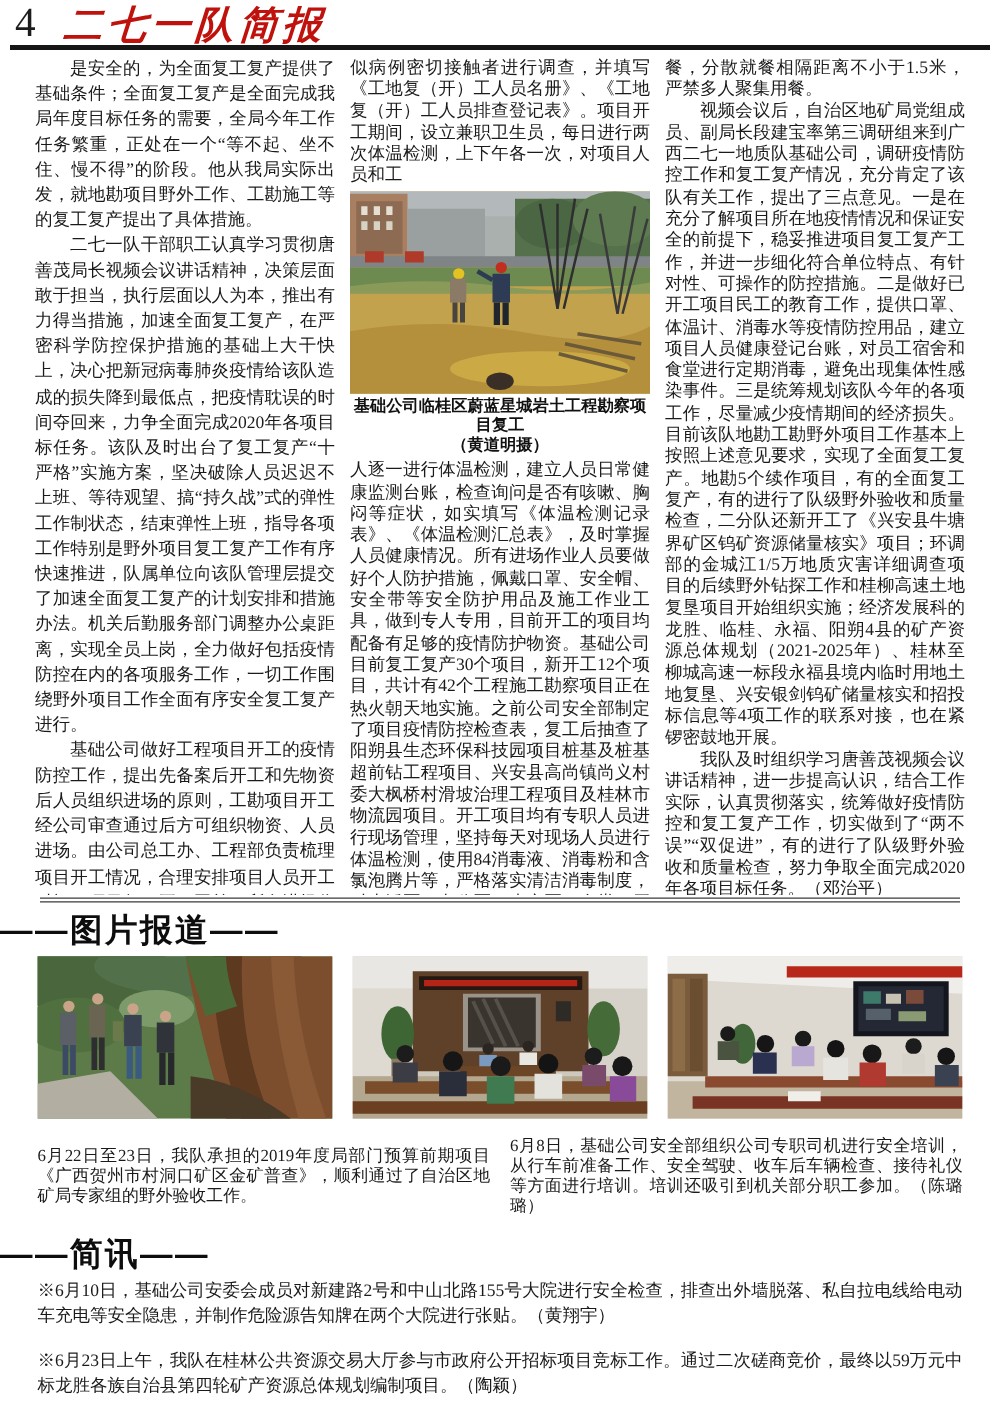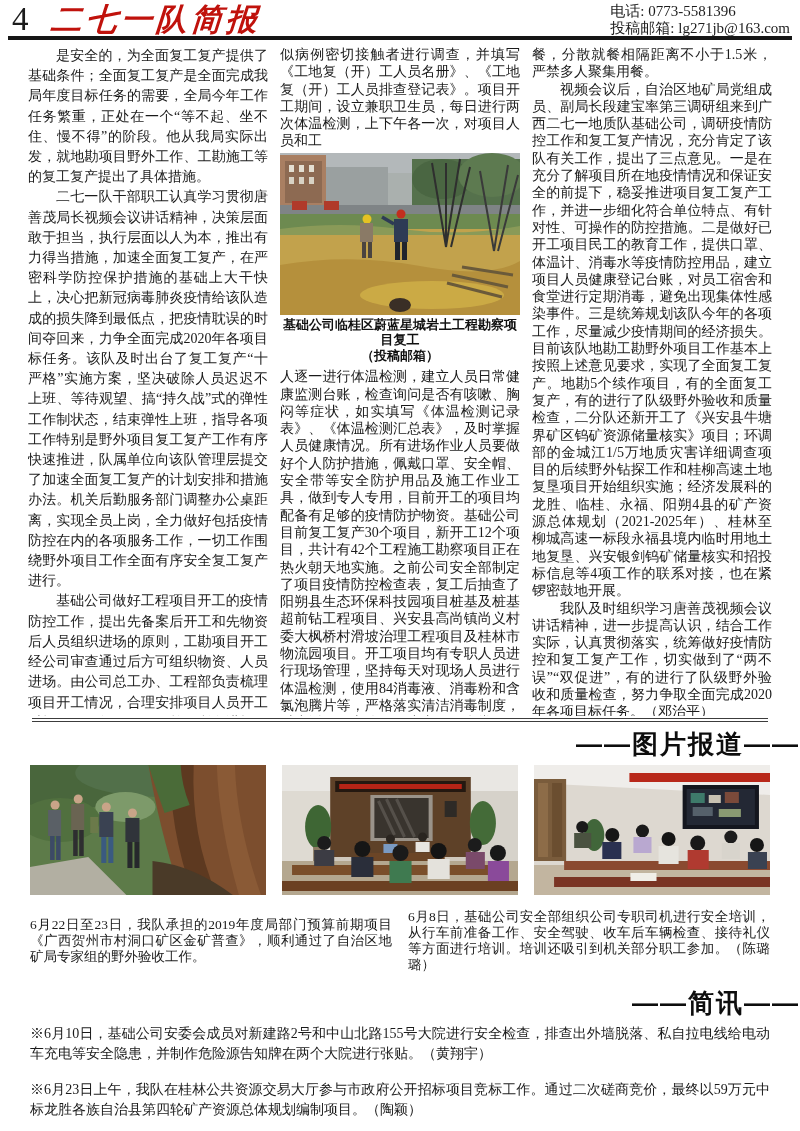--- a/index.html
+++ b/index.html
@@ -59,21 +59,21 @@
   }
 
   
   .double-rule {
     margin: 2px 32px 0 32px;
     height: 4px;
     border-top: 1px solid #3c3c3c;
     border-bottom: 1px solid #3c3c3c;
   }
   .section-head {
-    text-align: right;
+    text-align: left;
     font-family: "Liberation Sans", "DejaVu Sans", sans-serif;
     font-weight: 700; font-size: 26px; line-height: 30px;
     letter-spacing: 2px; color: #0d0d0d;
     margin-top: 7px;
   }
 
   
   .photo-row {
     display: flex; gap: 16px;
     padding: 0 30px; margin-top: 6px;
@@ -100,24 +100,20 @@
   }
 </style>
 </head>
 <body>
 
 <div class="page">
 
   <div class="masthead">
     <div class="page-num">4</div>
     <div class="mast-title">二七一队简报</div>
-    <div class="mast-contact">
-      <div>电话: 0773-5581396</div>
-      <div>投稿邮箱: lg271jb@163.com</div>
-    </div>
   </div>
   <div class="mast-rule"></div>
 
   <div class="cols">
 
     <div class="col col-1">
       <p class="indent">是安全的，为全面复工复产提供了基础条件；全面复工复产是全面完成我局年度目标任务的需要，全局今年工作任务繁重，正处在一个“等不起、坐不住、慢不得”的阶段。他从我局实际出发，就地勘项目野外工作、工勘施工等的复工复产提出了具体措施。</p>
       <p class="indent">二七一队干部职工认真学习贯彻唐善茂局长视频会议讲话精神，决策层面敢于担当，执行层面以人为本，推出有力得当措施，加速全面复工复产，在严密科学防控保护措施的基础上大干快上，决心把新冠病毒肺炎疫情给该队造成的损失降到最低点，把疫情耽误的时间夺回来，力争全面完成2020年各项目标任务。该队及时出台了复工复产“十严格”实施方案，坚决破除人员迟迟不上班、等待观望、搞“持久战”式的弹性工作制状态，结束弹性上班，指导各项工作特别是野外项目复工复产工作有序快速推进，队属单位向该队管理层提交了加速全面复工复产的计划安排和措施办法。机关后勤服务部门调整办公桌距离，实现全员上岗，全力做好包括疫情防控在内的各项服务工作，一切工作围绕野外项目工作全面有序安全复工复产进行。</p>
       <p class="indent">基础公司做好工程项目开工的疫情防控工作，提出先备案后开工和先物资后人员组织进场的原则，工勘项目开工经公司审查通过后方可组织物资、人员进场。由公司总工办、工程部负责梳理项目开工情况，合理安排项目人员开工时间。项目复（开）工前，所有进场作业人员都签订了《新型冠状病毒疫情防控承诺书》，工程部和总工办审核《施工方案》《新型冠状病毒肺炎防控应急预案》《宿舍防控措施》，对返岗人员前两周内是否有流行病学史（湖北等疫情重点地区旅行史、生活史、与当地人接触史），或与其他地区确诊病例、疑</p>
     </div>
@@ -160,21 +156,21 @@
           <rect x="88" y="89" width="4" height="16" fill="#4a4440"></rect>
           <circle cx="121" cy="61" r="4.5" fill="#c22e1e"></circle>
           <rect x="114" y="66" width="14" height="23" fill="#2e3b55"></rect>
           <path d="M114 71 L102 64" stroke="#2e3b55" stroke-width="3.5"></path>
           <rect x="115" y="89" width="5" height="18" fill="#20242c"></rect>
           <rect x="122" y="89" width="5" height="18" fill="#20242c"></rect>
         </svg>
       </div>
       <div class="main-photo-caption">
         <div>基础公司临桂区蔚蓝星城岩土工程勘察项目复工</div>
-        <div>（投稿邮箱）</div>
+        <div>（黄道明摄）</div>
       </div>
 
       <p>人逐一进行体温检测，建立人员日常健康监测台账，检查询问是否有咳嗽、胸闷等症状，如实填写《体温检测记录表》、《体温检测汇总表》，及时掌握人员健康情况。所有进场作业人员要做好个人防护措施，佩戴口罩、安全帽、安全带等安全防护用品及施工作业工具，做到专人专用，目前开工的项目均配备有足够的疫情防护物资。基础公司目前复工复产30个项目，新开工12个项目，共计有42个工程施工勘察项目正在热火朝天地实施。之前公司安全部制定了项目疫情防控检查表，复工后抽查了阳朔县生态环保科技园项目桩基及桩基超前钻工程项目、兴安县高尚镇尚义村委大枫桥村滑坡治理工程项目及桂林市物流园项目。开工项目均有专职人员进行现场管理，坚持每天对现场人员进行体温检测，使用84消毒液、消毒粉和含氯泡腾片等，严格落实清洁消毒制度，对生活区、办公区、生产区、食堂、厕所（含临时）开展两次以上的消毒工作。实行分餐制度，分时取餐，分散就餐，就餐人员分时取餐，避免聚集性排队取</p>
     </div>
 
     <div class="col col-3">
       <p>餐，分散就餐相隔距离不小于1.5米，严禁多人聚集用餐。</p>
       <p class="indent">视频会议后，自治区地矿局党组成员、副局长段建宝率第三调研组来到广西二七一地质队基础公司，调研疫情防控工作和复工复产情况，充分肯定了该队有关工作，提出了三点意见。一是在充分了解项目所在地疫情情况和保证安全的前提下，稳妥推进项目复工复产工作，并进一步细化符合单位特点、有针对性、可操作的防控措施。二是做好已开工项目民工的教育工作，提供口罩、体温计、消毒水等疫情防控用品，建立项目人员健康登记台账，对员工宿舍和食堂进行定期消毒，避免出现集体性感染事件。三是统筹规划该队今年的各项工作，尽量减少疫情期间的经济损失。目前该队地勘工勘野外项目工作基本上按照上述意见要求，实现了全面复工复产。地勘5个续作项目，有的全面复工复产，有的进行了队级野外验收和质量检查，二分队还新开工了《兴安县牛塘界矿区钨矿资源储量核实》项目；环调部的金城江1/5万地质灾害详细调查项目的后续野外钻探工作和桂柳高速土地复垦项目开始组织实施；经济发展科的龙胜、临桂、永福、阳朔4县的矿产资源总体规划（2021-2025年）、桂林至柳城高速一标段永福县境内临时用地土地复垦、兴安银剑钨矿储量核实和招投标信息等4项工作的联系对接，也在紧锣密鼓地开展。</p>
       <p class="indent">我队及时组织学习唐善茂视频会议讲话精神，进一步提高认识，结合工作实际，认真贯彻落实，统筹做好疫情防控和复工复产工作，切实做到了“两不误”“双促进”，有的进行了队级野外验收和质量检查，努力争取全面完成2020年各项目标任务。（邓治平）</p>
     </div>

